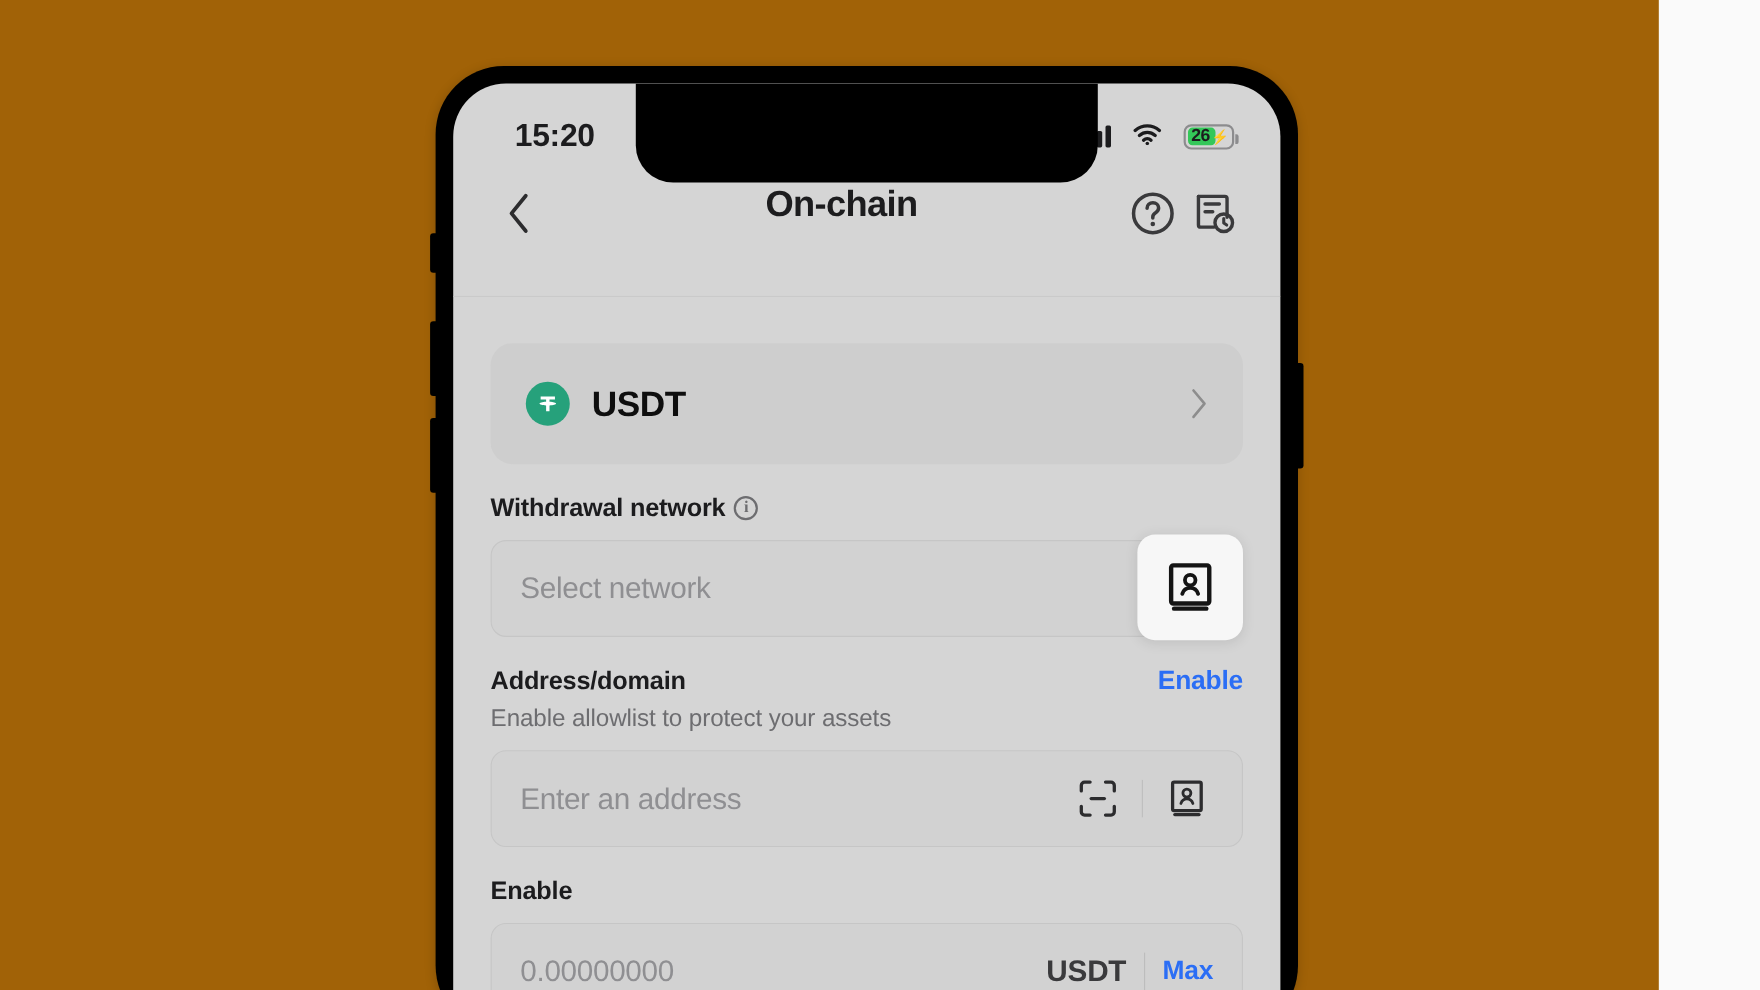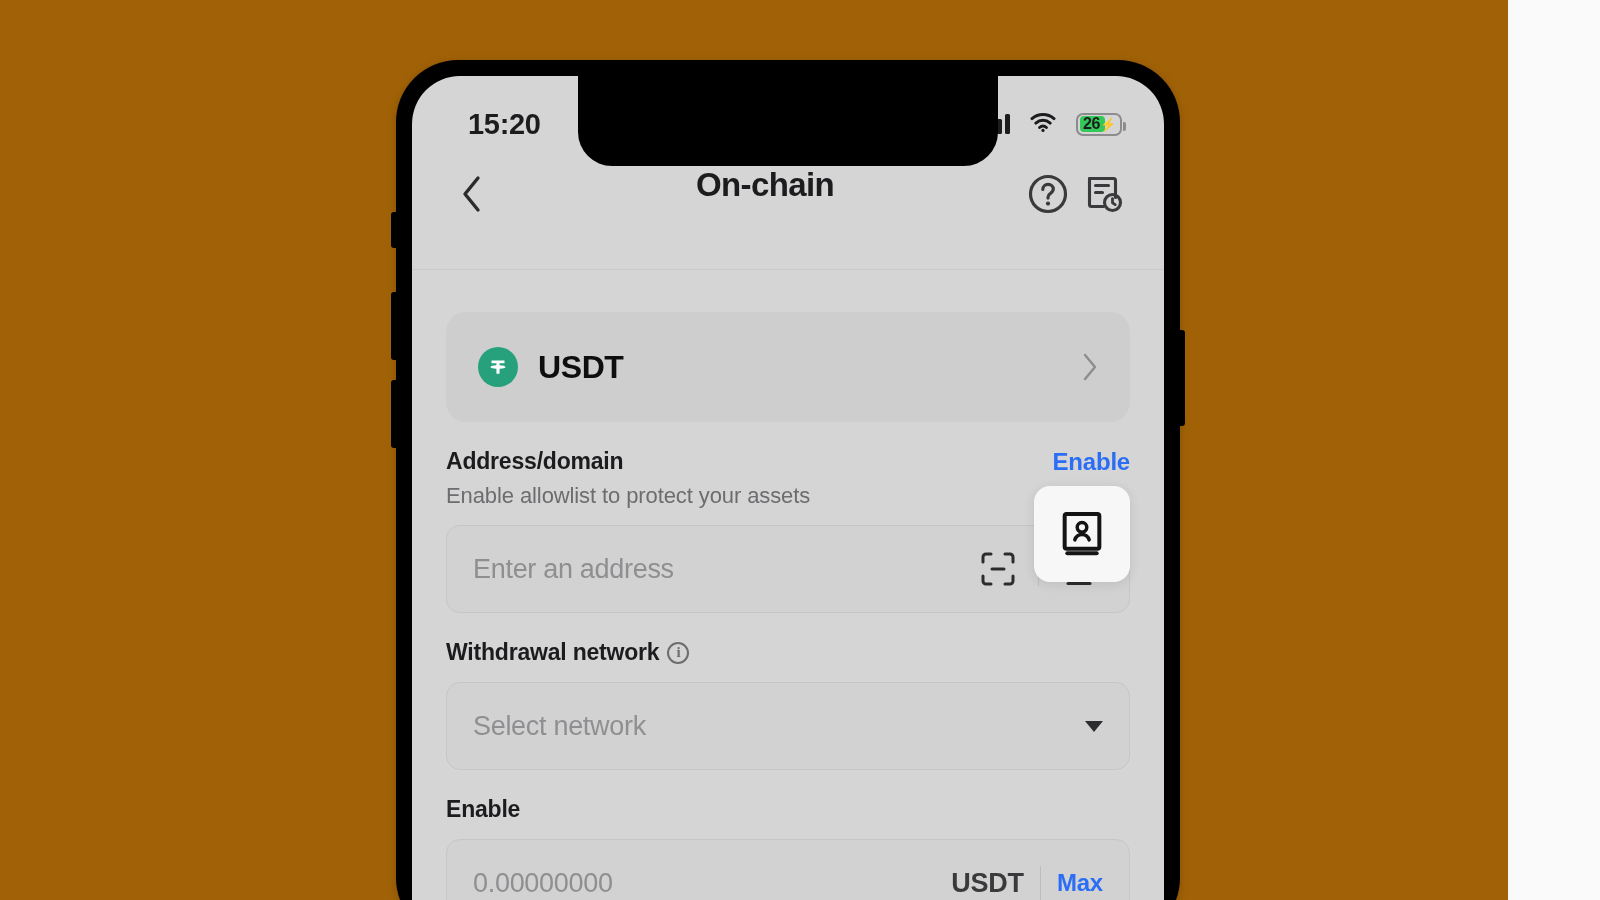--- a/index.html
+++ b/index.html
@@ -384,20 +384,31 @@
           <div id="coin-logo">
             <svg viewBox="0 0 32 32" fill="none">
               <path d="M8 8h16v3.4h-6.1v2.3c4.2.2 7.4 1.1 7.4 2.2 0 1.1-3.2 2-7.4 2.2v6.3h-3.8v-6.3c-4.2-.2-7.4-1.1-7.4-2.2 0-1.1 3.2-2 7.4-2.2v-2.3H8V8z" fill="#fff"></path>
             </svg>
           </div>
           <div id="coin-name">USDT</div>
           <div id="coin-chevron">
             <svg width="16" height="28" viewBox="0 0 16 28" fill="none">
               <path d="M3 2l10 12L3 26" stroke="currentColor" stroke-width="2.4" stroke-linecap="round" stroke-linejoin="round"></path>
             </svg>
+          </div>
+        </div>
+
+        <div class="field-block">
+          <div class="field-label">
+            <span>Withdrawal network</span>
+            <span class="info-circle">i</span>
+          </div>
+          <div class="input-box">
+            <div class="input-placeholder">Select network</div>
+            <div class="caret-down"></div>
           </div>
         </div>
 
         <div class="field-block">
           <div class="field-label-row">
             <div>
               <div class="field-label">Address/domain</div>
               <div class="field-sub">Enable allowlist to protect your assets</div>
             </div>
             <div class="link-action">Enable</div>
@@ -421,31 +432,20 @@
                   <circle cx="18" cy="13" r="3.6" stroke="currentColor" stroke-width="2.6"></circle>
                   <path d="M12.6 22.4c.8-2.6 2.8-4.1 5.4-4.1s4.6 1.5 5.4 4.1" stroke="currentColor" stroke-width="2.6" stroke-linecap="round"></path>
                   <path d="M7 32.5h22" stroke="currentColor" stroke-width="3" stroke-linecap="round"></path>
                 </svg>
               </div>
             </div>
           </div>
         </div>
 
         <div class="field-block">
-          <div class="field-label">
-            <span>Withdrawal network</span>
-            <span class="info-circle">i</span>
-          </div>
-          <div class="input-box">
-            <div class="input-placeholder">Select network</div>
-            <div class="caret-down"></div>
-          </div>
-        </div>
-
-        <div class="field-block">
           <div class="field-label">Enable</div>
           <div class="input-box">
             <div class="input-placeholder">0.00000000</div>
             <div class="trailing-text">USDT</div>
             <div class="vdivider"></div>
             <div class="link-action">Max</div>
           </div>
         </div>
 
       </div>

